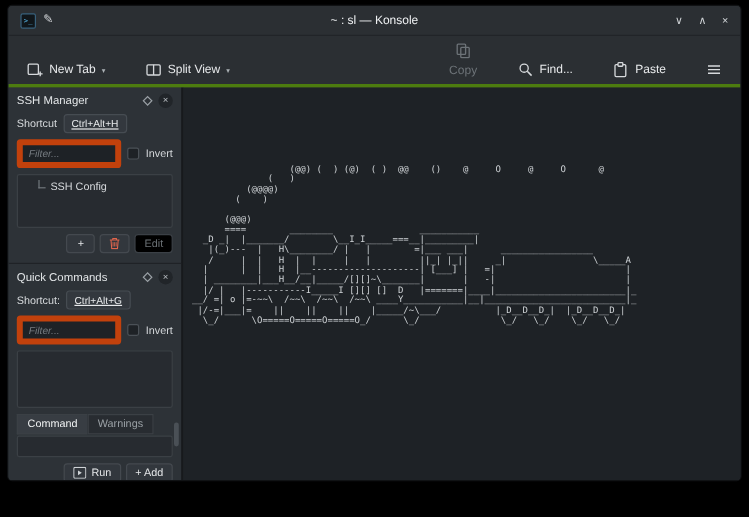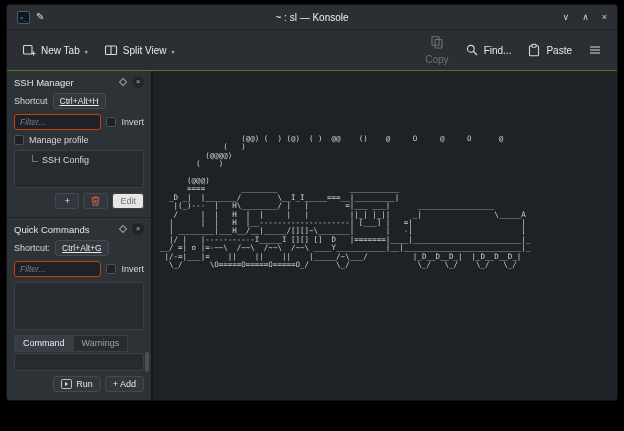--- a/index.html
+++ b/index.html
@@ -18,22 +18,22 @@
               border: 1px solid #38617c; color: #56b6e8; font-size: 6px;
               font-family: "DejaVu Sans Mono", monospace; display: flex;
               align-items: center; justify-content: center; margin-right: 6px; }
   .pencil { font-size: 10px; color: #d8dbde; line-height: 1; }
   .title-text { position: absolute; left: 0; right: 0; text-align: center;
                 font-size: 10px; color: #eef0f2; pointer-events: none; }
   .win-controls { margin-left: auto; display: flex; gap: 13px; z-index: 1; }
   .win-btn { font-size: 9px; color: #cfd3d6; line-height: 1; }
 
   
-  .toolbar { flex: 0 0 33px; background: #2b2f33; border-bottom: 1px solid #4d7c0f;
-             display: flex; align-items: center; padding: 0 8px; gap: 2px; }
+  .toolbar { flex: 0 0 33px; background: #2b2f33; border-bottom: 3px solid #4d7c0f;
+             display: flex; align-items: flex-end; padding: 0 8px; gap: 19px; }
   .tb-btn { display: flex; align-items: center; gap: 5px; padding: 5px 7px;
             border-radius: 3px; font-size: 10px; color: #e8eaec; white-space: nowrap; }
   .tb-btn.disabled { color: #6d7378; flex-direction: column; }
   .tb-spacer { flex: 1; }
   .caret { font-size: 6px; color: #aab0b4; align-self: flex-end; padding-bottom: 2px; }
   svg.icon { display: block; }
 
   
   .main { flex: 1; display: flex; min-height: 0; }
   .sidebar { flex: 0 0 146px; width: 146px; background: #2d3237;
@@ -46,38 +46,38 @@
   .panel-head { display: flex; align-items: center; gap: 6px; justify-content: center; }
   .panel-title { flex: 1; font-size: 9.5px; color: #e2e5e7; }
   .float-ic { width: 6px; height: 6px; border: 1px solid #9aa0a5; transform: rotate(45deg); }
   .close-ic { width: 12px; height: 12px; border-radius: 50%; background: #212529;
               color: #b6bbbf; font-size: 8px; line-height: 1; display: flex;
               align-items: center; justify-content: center; }
 
   .row { display: flex; align-items: center; gap: 5px; font-size: 9px; color: #d5d8db; }
   .key-btn { border: 1px solid #464c52; background: #33383e; border-radius: 3px;
              padding: 2px 6px; font-size: 8.5px; color: #e6e8ea; white-space: nowrap; text-decoration: underline; }
-  input.filter { flex: 1; min-width: 0; background: #1e2226; border: 1px solid #c2410c;
+  input.filter { flex: 1; min-width: 0; background: #1e2226; border: 5px solid #c2410c;
                  border-radius: 3px; padding: 2px 5px; font-size: 8.5px; color: #e6e8ea;
                  outline: none; font-family: "Liberation Sans", sans-serif; }
   input.filter::placeholder { color: #757b80; font-style: italic; }
   .checkbox { width: 10px; height: 10px; flex: 0 0 10px; border: 1px solid #4b5157;
               background: #1e2226; border-radius: 2px; }
 
   .listbox { border: 1px solid #3b4045; background: #272b30; border-radius: 2px; }
   .ssh-tree { flex: 1; padding: 4px 5px; min-height: 0; }
   .tree-item { font-size: 9px; color: #d5d8db; display: flex; align-items: center; padding-left: 12px; }
   .tree-item::before { content: ""; width: 5px; height: 6px; border-left: 1px solid #71777c;
                        border-bottom: 1px solid #71777c; margin-right: 4px; margin-top: -4px; }
 
   .btn-row { display: flex; justify-content: flex-end; gap: 4px; }
   .btn { height: 16px; min-width: 24px; padding: 0 7px; display: flex; align-items: center;
          justify-content: center; gap: 4px; background: #32373d; border: 1px solid #44494f;
          border-radius: 3px; font-size: 9px; color: #e4e6e8; white-space: nowrap; }
-  .btn.disabled { color: #6b7176; background: #e5e5e5; border-color: #3b4046; }
+  .btn.disabled { color: #6b7176; background: #000000; border-color: #3b4046; }
 
   .qc-list { flex: 0 0 48px; height: 48px; }
   .tabs { display: flex; margin-bottom: -4px; }
   .tab { padding: 2px 8px 3px; font-size: 9px; border: 1px solid #3b4045;
          background: #282c31; color: #9aa0a5; border-right: none; }
   .tab:last-child { border-right: 1px solid #3b4045; }
   .tab.selected { background: #383d43; color: #eff1f2; }
   .qc-edit { flex: 1; min-height: 18px; }
 
   .scroll-thumb { position: absolute; right: 2px; bottom: 28px; width: 4px; height: 20px;
@@ -165,24 +165,20 @@
           <span class="close-ic">×</span>
         </div>
         <div class="row">
           <span>Shortcut</span>
           <span class="key-btn">Ctrl+Alt+H</span>
         </div>
         <div class="row">
           <input class="filter" placeholder="Filter..." style="">
           <span class="checkbox"></span>
           <span>Invert</span>
-        </div>
-        <div class="row">
-          <span class="checkbox"></span>
-          <span>Manage profile</span>
         </div>
         <div class="listbox ssh-tree">
           <div class="tree-item">
             <span>SSH Config</span>
           </div>
         </div>
         <div class="btn-row">
           <div class="btn">+</div>
           <div class="btn">
             <svg class="icon" width="9" height="10" viewBox="0 0 9 10">

